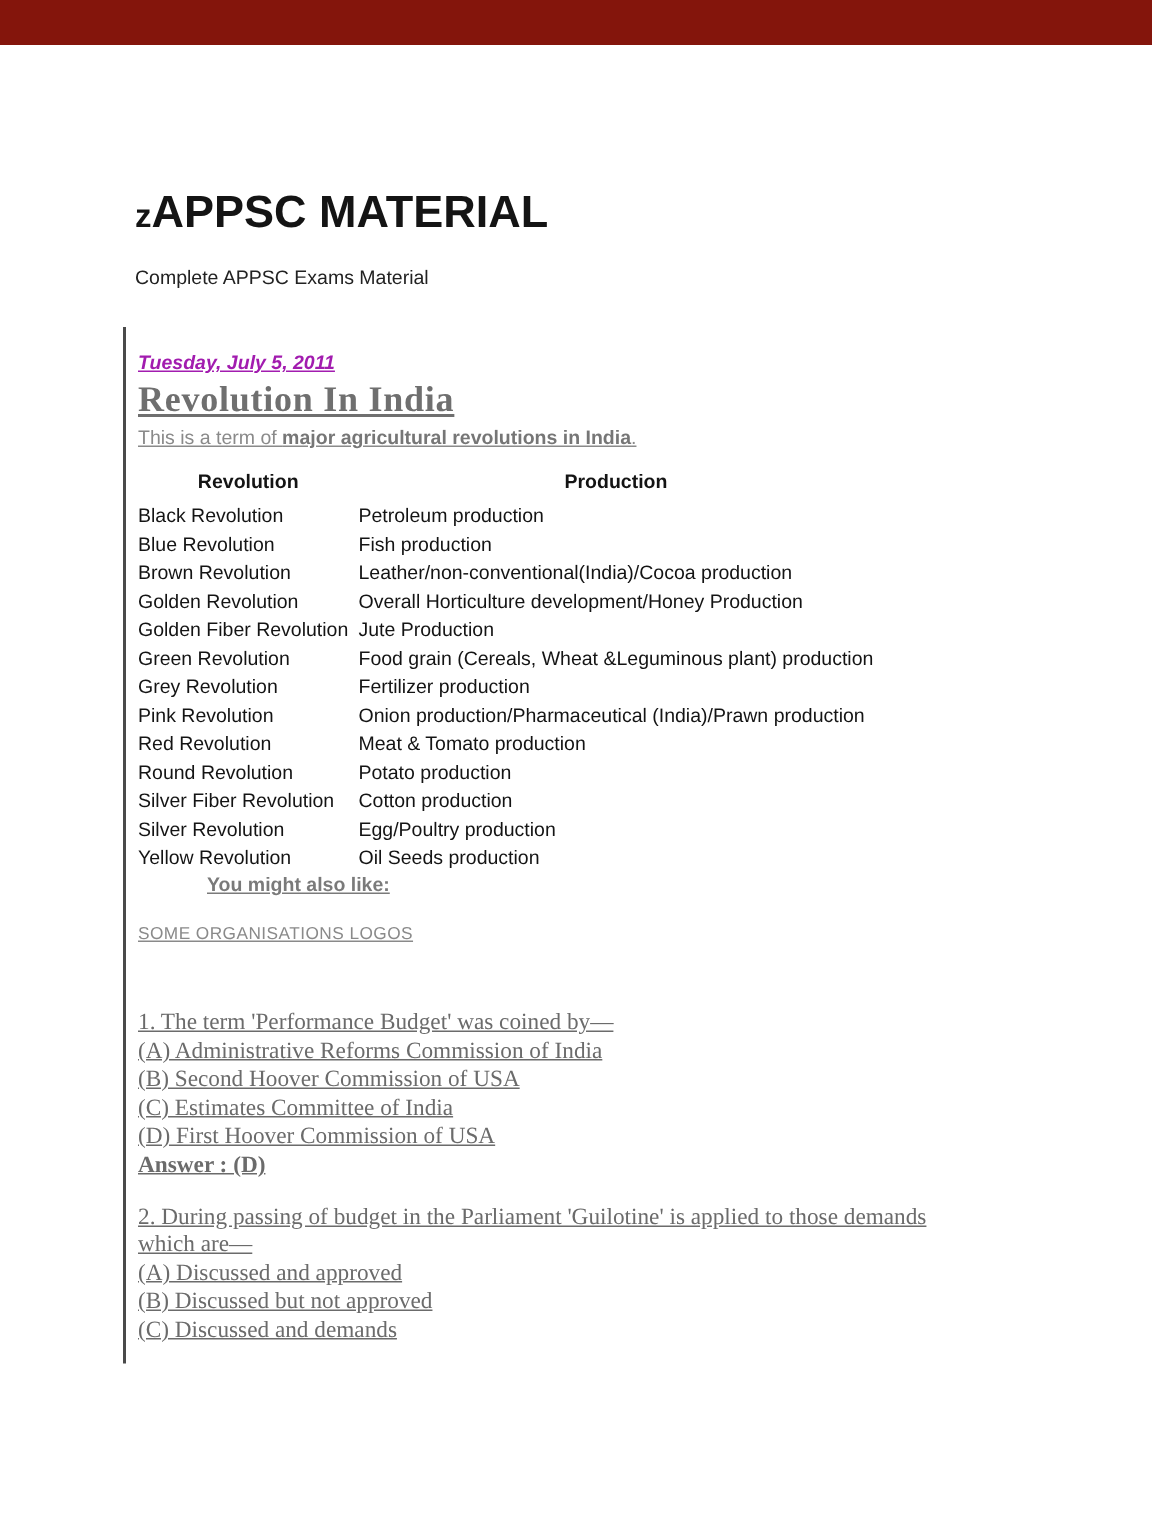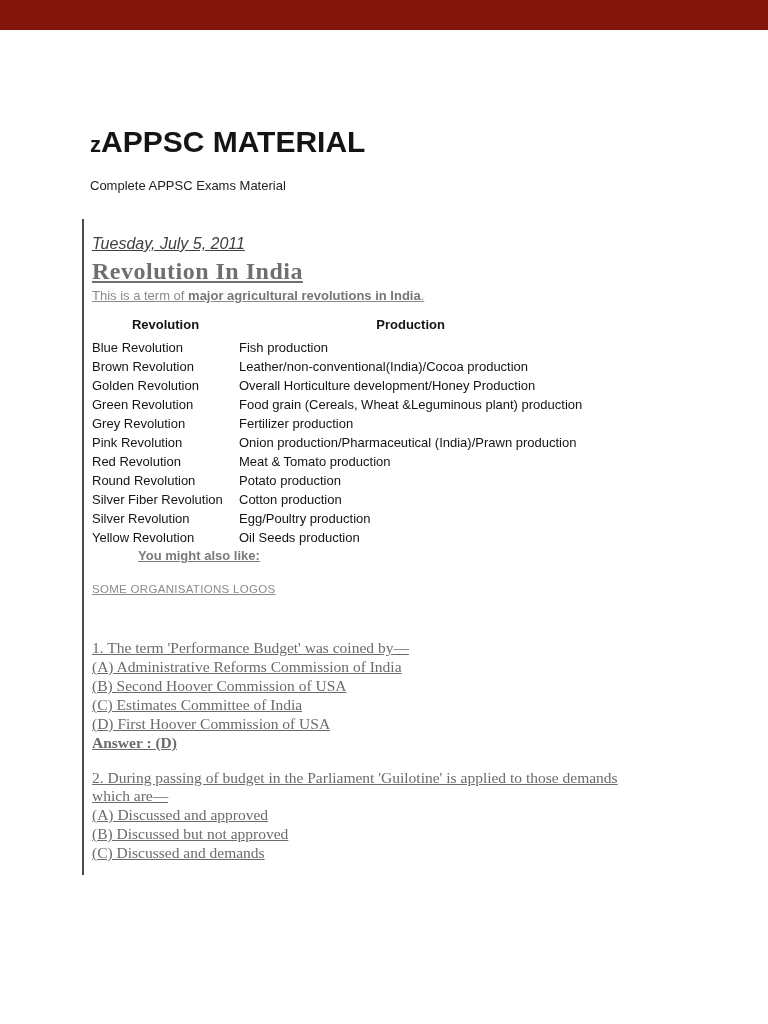--- a/index.html
+++ b/index.html
@@ -17,21 +17,21 @@
   }
   .site-title .z-prefix{font-size:22px;}
   .site-subtitle{margin:17px 0 0 90px;font-size:13px;color:#222222;}
   .content{
     margin:26px 0 0 82px;
     border-left:2px solid #4a4a4a;
     padding:16px 0 12px 8px;
     width:620px;
   }
   .post-date{
-    font-size:16px;font-weight:normal;font-style:italic;color:#404040;
+    font-size:13px;font-weight:bold;font-style:italic;color:#a21caf;
     text-decoration:underline;width:fit-content;
   }
   .post-title{
     margin:5px 0 3px 0;
     font-family:"Liberation Serif", serif;
     font-size:24px;font-weight:bold;color:#6f6f6f;
     text-decoration:underline;width:fit-content;letter-spacing:0.5px;
   }
   .post-intro{
     font-size:13px;color:#8a8a8a;text-decoration:underline;width:fit-content;
@@ -84,30 +84,38 @@
 
     <table class="rev-table">
       <thead>
         <tr>
           <th>Revolution</th>
           <th>Production</th>
         </tr>
       </thead>
       <tbody id="rev-tbody">
           <tr>
+            <td>Black Revolution</td>
+            <td>Petroleum production</td>
+          </tr>
+          <tr>
             <td>Blue Revolution</td>
             <td>Fish production</td>
           </tr>
           <tr>
             <td>Brown Revolution</td>
             <td>Leather/non-conventional(India)/Cocoa production</td>
           </tr>
           <tr>
             <td>Golden Revolution</td>
             <td>Overall Horticulture development/Honey Production</td>
+          </tr>
+          <tr>
+            <td>Golden Fiber Revolution</td>
+            <td>Jute Production</td>
           </tr>
           <tr>
             <td>Green Revolution</td>
             <td>Food grain (Cereals, Wheat &amp;Leguminous plant) production</td>
           </tr>
           <tr>
             <td>Grey Revolution</td>
             <td>Fertilizer production</td>
           </tr>
           <tr>

